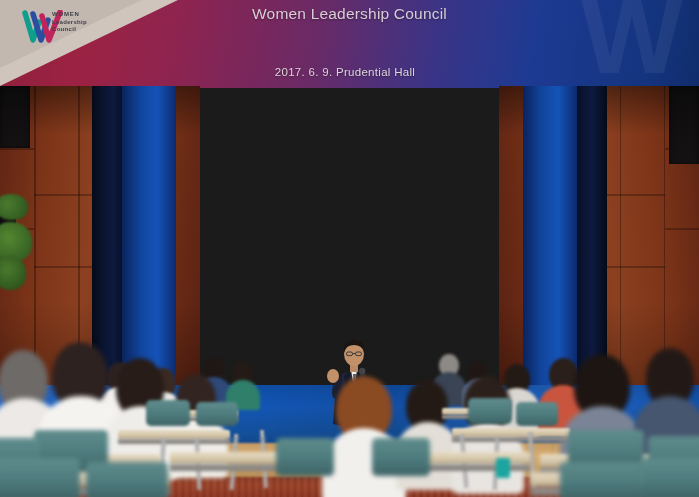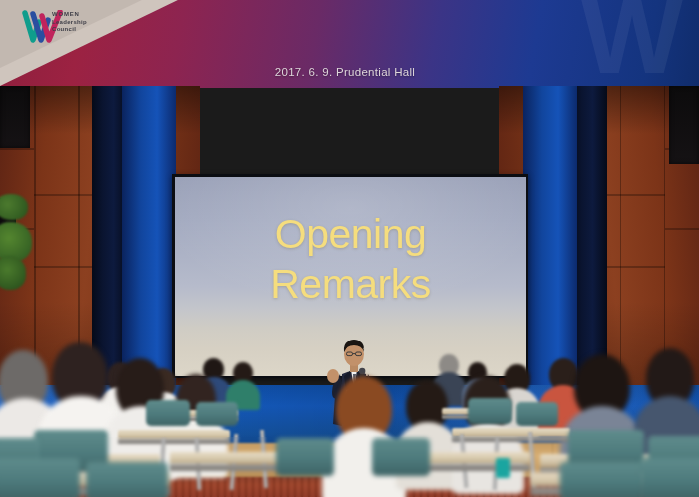--- a/index.html
+++ b/index.html
@@ -216,20 +216,21 @@
         <path d="M11 4 L19 30 L26 10" stroke="#2a4fa0" stroke-width="5.5" fill="none" stroke-linecap="round" stroke-linejoin="round"></path>
         <path d="M20 6 L27 30 L38 2" stroke="#c0245c" stroke-width="5.5" fill="none" stroke-linecap="round" stroke-linejoin="round"></path>
       </svg>
     </div>
     <div id="wlc-logo-text">
       <div class="l1">WOMEN</div>
       <div>Leadership</div>
       <div>Council</div>
     </div>
 
+    <div id="banner-sub">Women Leadership Council</div>
     <div id="banner-date">2017. 6. 9.  Prudential Hall</div>
 
   </div>
 
   <div id="room">
 
     <div class="wall-wood" id="wall-left">
       <div class="seam-v" style="left:34px"></div>
       <div class="seam-v" style="left:78px"></div>
       <div class="seam-v" style="left:112px"></div>
@@ -255,29 +256,20 @@
     <div class="navy-col" id="navy-left"></div>
     <div class="navy-col" id="navy-right"></div>
 
     <div class="blue-drape" id="drape-left"></div>
     <div class="blue-drape" id="drape-right"></div>
 
     <div class="plant" style="left:-6px;  top:108px; width:34px; height:26px; background:radial-gradient(circle at 40% 40%,#4c7a2e,#27501c);"></div>
     <div class="plant" style="left:-10px; top:136px; width:42px; height:40px; background:radial-gradient(circle at 45% 40%,#54862f,#2a5420);"></div>
     <div class="plant" style="left:-8px;  top:170px; width:34px; height:34px; background:radial-gradient(circle at 45% 40%,#4a7a2c,#24491a);"></div>
 
-    <div id="screen-frame">
-      <div id="screen">
-        <div id="screen-glow"></div>
-        <div id="slide-text">
-          <div>Opening</div>
-          <div>Remarks</div>
-        </div>
-      </div>
-    </div>
 
     <div id="backdrop">
       <div id="backdrop-sheen"></div>
     </div>
     <div id="stage-floor">
       <div id="stage-floor-lines"></div>
     </div>
     <div id="carpet">
       <div id="carpet-tex"></div>
     </div>

